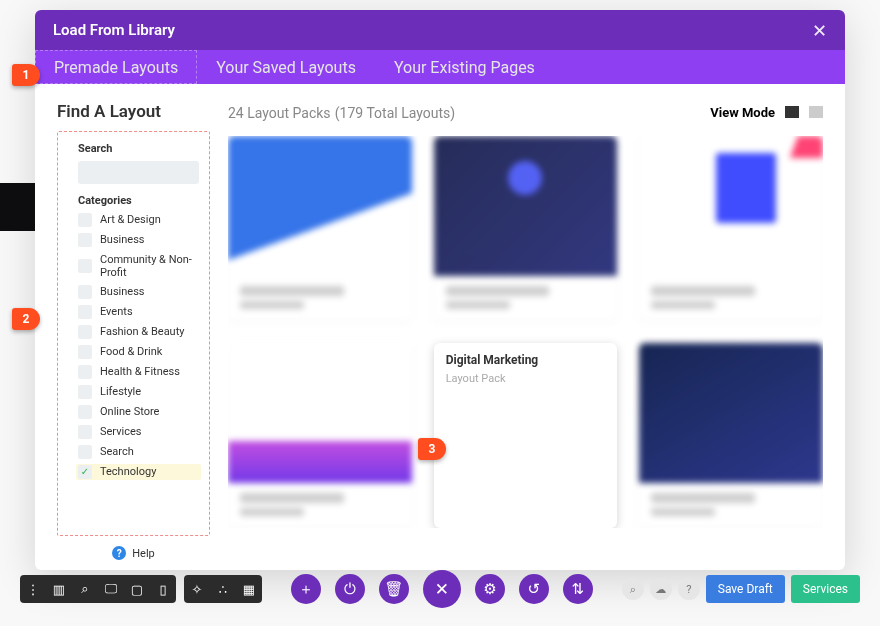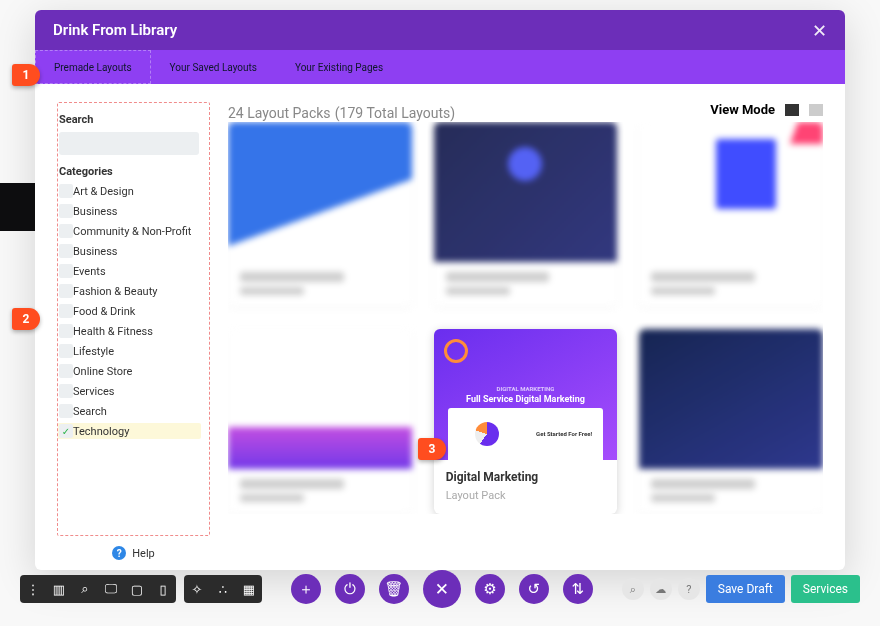--- a/index.html
+++ b/index.html
@@ -2,36 +2,36 @@
 <html><head>
 <meta charset="utf-8">
 <style>
 *{box-sizing:border-box;margin:0;padding:0;font-family:-apple-system,BlinkMacSystemFont,"Segoe UI",Roboto,Helvetica,Arial,sans-serif}
 body{background:#f8f8f8;width:880px;height:626px;overflow:hidden;position:relative}
 .modal{position:absolute;left:35px;top:10px;width:810px;height:560px;background:#fff;border-radius:6px;box-shadow:0 10px 40px rgba(0,0,0,.15);overflow:hidden;display:flex;flex-direction:column}
 .modal-head{background:#6c2eb9;color:#fff;height:40px;display:flex;align-items:center;padding:0 18px;justify-content:space-between}
 .modal-title{font-size:15px;font-weight:600}
 .close{cursor:pointer;font-size:18px;opacity:.9}
 .tabs{background:#8e3ff2;display:flex;height:34px}
-.tab{color:#0f172a;font-size:10px;padding:0 18px;display:flex;align-items:center;cursor:pointer;border:1px solid transparent}
+.tab{color:#e5e5e5;font-size:16px;padding:0 18px;display:flex;align-items:center;cursor:pointer;border:1px solid transparent}
 .tab.active{border:1px dashed #ffffff55;background:#8e3ff2}
 .body{flex:1;display:flex;overflow:hidden}
 .side{width:175px;padding:18px 0 10px 22px;display:flex;flex-direction:column}
 .h2{font-size:17px;font-weight:600;line-height:1.1;color:#333;margin-bottom:10px}
-.sidebox{border:1px dashed #f08c8c;border-radius:2px;padding:10px 10px 10px 1px;flex:1;overflow:hidden}
+.sidebox{border:1px dashed #f08c8c;border-radius:2px;padding:10px 10px 10px 20px;flex:1;overflow:hidden}
 .lbl{font-size:11px;font-weight:700;color:#333}
 .searchbox{background:#eceff1;height:23px;border-radius:3px;margin:6px 0 10px 0}
 .cats{display:flex;flex-direction:column;gap:6px;margin-top:6px}
-.cat{display:flex;align-items:flex-end;font-size:11px;color:#333;cursor:pointer}
+.cat{display:flex;align-items:center;gap:8px;font-size:11px;color:#333;cursor:pointer}
 .chk{width:14px;height:14px;background:#eceff1;border-radius:2px;flex-shrink:0;display:flex;align-items:center;justify-content:center;font-size:10px;color:#2bb34b}
 .cat.sel{background:#fdf8d9;border-radius:2px;padding:1px 2px;margin:-1px -2px}
 .help{display:flex;align-items:center;justify-content:center;gap:6px;margin-top:10px;font-size:11px;color:#333}
 .help-ic{width:14px;height:14px;border-radius:50%;background:#2e87e6;color:#fff;font-size:10px;display:flex;align-items:center;justify-content:center;font-weight:700}
 .main{flex:1;padding:18px 22px 10px 18px;overflow:hidden;display:flex;flex-direction:column}
-.main-head{display:flex;align-items:flex-start;justify-content:space-between;}
+.main-head{display:flex;align-items:center;justify-content:space-between;margin-bottom:14px}
 .count{font-size:17px;font-weight:600;color:#333}
 .count span{font-weight:400;color:#888;font-size:14px}
 .vm{display:flex;align-items:center;gap:10px;font-size:13px;font-weight:700}
 .vm-ic{width:14px;height:12px;display:inline-block}
 .vm-grid{background:#333}
 .vm-list{background:#ccc}
 .grid{display:grid;grid-template-columns:repeat(3,1fr);gap:22px;overflow:hidden}
 .card{border-radius:6px;overflow:hidden;box-shadow:0 1px 3px rgba(0,0,0,.08);background:#fff;height:185px;display:flex;flex-direction:column}
 .thumb{flex:1;background:#dde4ef;position:relative;overflow:hidden}
 .meta{padding:10px 12px 12px 12px}
@@ -76,30 +76,31 @@
 .marker::after{content:"";position:absolute;right:-8px;top:3px;border:8px solid transparent;border-left-color:#ff4d1f}
 .strip{position:absolute;left:0;top:183px;width:35px;height:48px;background:#0e0e10}
 </style>
 </head>
 <body>
 
 <div class="strip"></div>
 
 <div class="modal">
   <div class="modal-head">
-    <div class="modal-title">Drink From Library</div>
+    <div class="modal-title">Load From Library</div>
     <div class="close">✕</div>
   </div>
   <div class="tabs">
     <div class="tab active">Premade Layouts</div>
     <div class="tab">Your Saved Layouts</div>
     <div class="tab">Your Existing Pages</div>
   </div>
   <div class="body">
     <div class="side">
+      <div class="h2">Find A Layout</div>
       <div class="sidebox">
         <div class="lbl">Search</div>
         <div class="searchbox"></div>
         <div class="lbl">Categories</div>
         <div class="cats">
           <div class="cat">
               <span class="chk"></span>
               <span>Art &amp; Design</span>
             </div>
           <div class="cat">
@@ -192,28 +193,20 @@
             </div>
           </div>
         <div class="card blur">
             <div class="thumb t4"></div>
             <div class="meta">
               <div class="mt"></div>
               <div class="ms"></div>
             </div>
           </div>
         <div class="card focus">
-          <div class="thumb t5">
-            <div class="sub">DIGITAL MARKETING</div>
-            <div>Full Service Digital Marketing</div>
-            <div class="t5-panel">
-                <div></div>
-                <div>Get Started For Free!</div>
-              </div>
-          </div>
           <div class="meta">
             <div class="mt">Digital Marketing</div>
             <div class="ms">Layout Pack</div>
           </div>
         </div>
         <div class="card blur">
             <div class="thumb t6"></div>
             <div class="meta">
               <div class="mt"></div>
               <div class="ms"></div>

